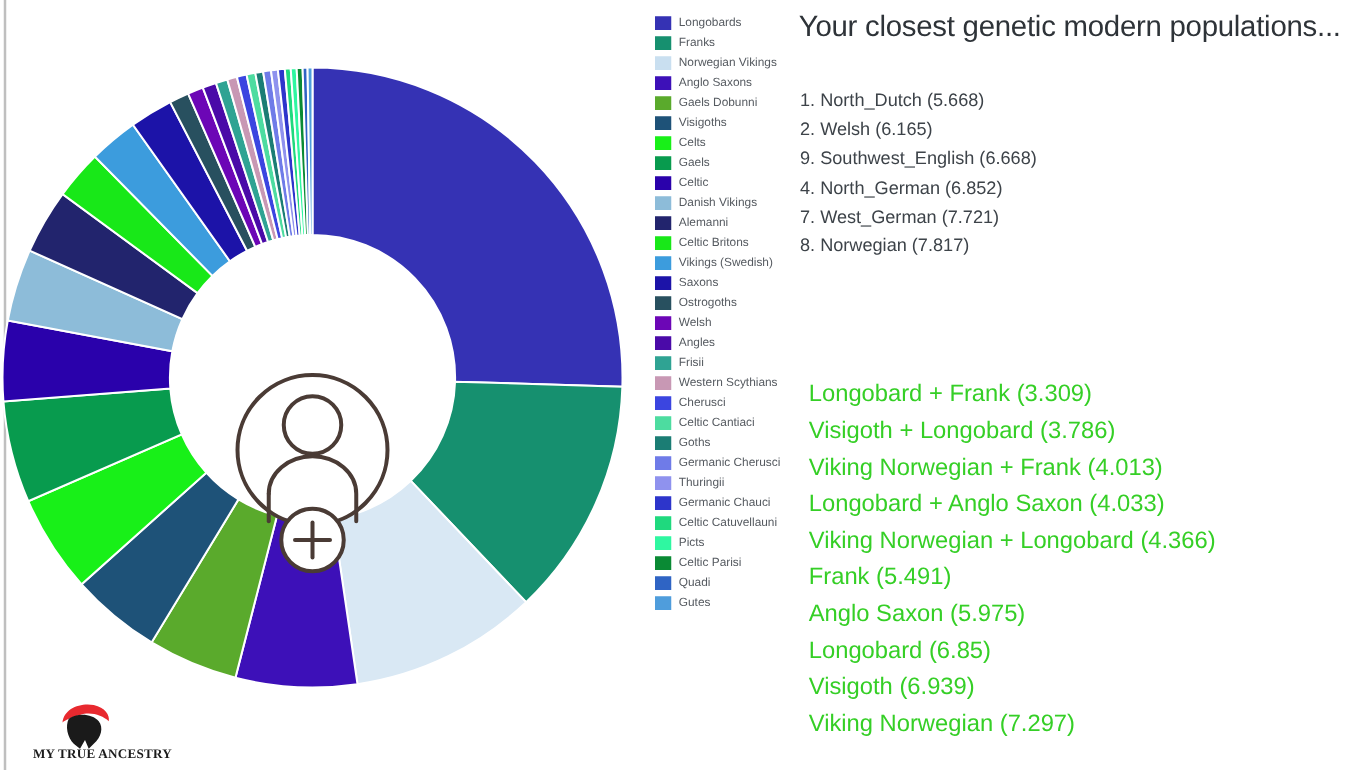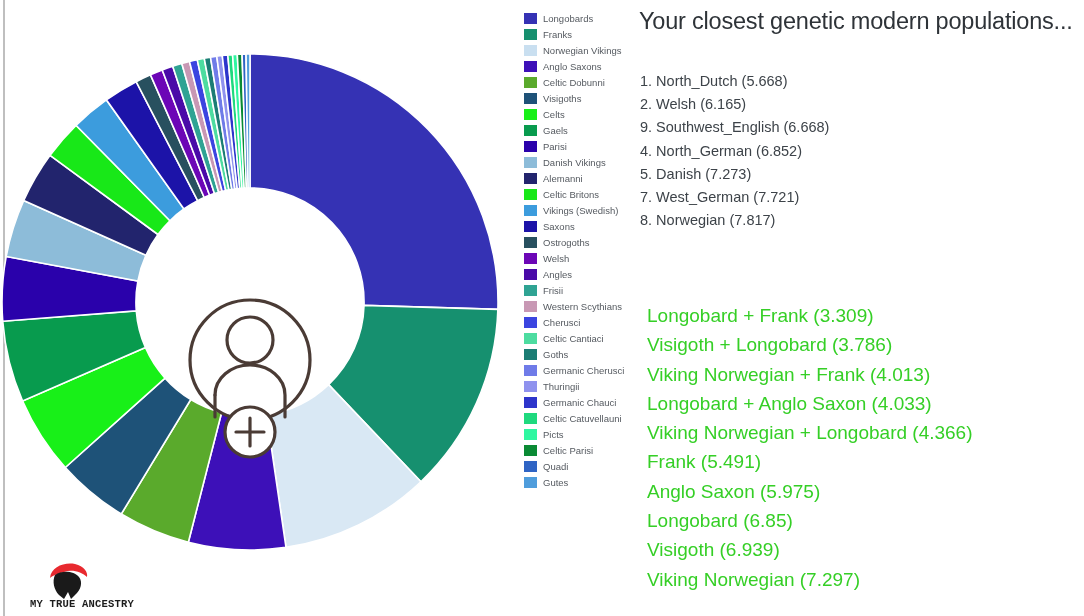--- a/index.html
+++ b/index.html
@@ -68,21 +68,21 @@
     color:#35cf26;
   }
 
   
   .logo{
     position:absolute;left:22px;top:562px;width:120px;height:54px;
   }
   .logo-mark{position:absolute;left:22px;top:0px;width:48px;height:38px;}
   .logo-text{
     position:absolute;left:0px;top:36px;width:120px;
-    font-family:Liberation Mono, monospace;
+    font-family:Liberation Serif, serif;
     font-weight:bold;font-size:10.5px;color:#1c1c1c;
     letter-spacing:0.2px;text-align:center;
   }
 </style>
 </head>
 <body>
 
 <div id="app">
 
   <div class="gutter"></div>
@@ -144,37 +144,37 @@
       <div class="legend-row">
         <span class="legend-swatch" style="background: rgb(201, 223, 240);"></span>
         <span class="legend-label">Norwegian Vikings</span>
       </div>
       <div class="legend-row">
         <span class="legend-swatch" style="background: rgb(61, 16, 184);"></span>
         <span class="legend-label">Anglo Saxons</span>
       </div>
       <div class="legend-row">
         <span class="legend-swatch" style="background: rgb(90, 170, 44);"></span>
-        <span class="legend-label">Celtic Dobunni</span>
+        <span class="legend-label">Gaels Dobunni</span>
       </div>
       <div class="legend-row">
         <span class="legend-swatch" style="background: rgb(30, 82, 120);"></span>
         <span class="legend-label">Visigoths</span>
       </div>
       <div class="legend-row">
         <span class="legend-swatch" style="background: rgb(24, 240, 24);"></span>
         <span class="legend-label">Celts</span>
       </div>
       <div class="legend-row">
         <span class="legend-swatch" style="background: rgb(8, 155, 78);"></span>
         <span class="legend-label">Gaels</span>
       </div>
       <div class="legend-row">
         <span class="legend-swatch" style="background: rgb(42, 1, 171);"></span>
-        <span class="legend-label">Parisi</span>
+        <span class="legend-label">Celtic</span>
       </div>
       <div class="legend-row">
         <span class="legend-swatch" style="background: rgb(141, 188, 217);"></span>
         <span class="legend-label">Danish Vikings</span>
       </div>
       <div class="legend-row">
         <span class="legend-swatch" style="background: rgb(34, 36, 109);"></span>
         <span class="legend-label">Alemanni</span>
       </div>
       <div class="legend-row">
@@ -257,21 +257,20 @@
 
   <div class="right">
 
     <div class="headline">Your closest genetic modern populations...</div>
 
     <div class="pop-list" id="pop-list">
         <div class="pop-item">1. North_Dutch (5.668)</div>
         <div class="pop-item">2. Welsh (6.165)</div>
         <div class="pop-item">9. Southwest_English (6.668)</div>
         <div class="pop-item">4. North_German (6.852)</div>
-        <div class="pop-item">5. Danish (7.273)</div>
         <div class="pop-item">7. West_German (7.721)</div>
         <div class="pop-item">8. Norwegian (7.817)</div>
       </div>
 
     <div class="match-list" id="match-list" style="color: rgb(53, 207, 38);">
         <div class="match-item" style="color: rgb(53, 207, 38);">Longobard + Frank (3.309)</div>
         <div class="match-item" style="color: rgb(53, 207, 38);">Visigoth + Longobard (3.786)</div>
         <div class="match-item" style="color: rgb(53, 207, 38);">Viking Norwegian + Frank (4.013)</div>
         <div class="match-item" style="color: rgb(53, 207, 38);">Longobard + Anglo Saxon (4.033)</div>
         <div class="match-item" style="color: rgb(53, 207, 38);">Viking Norwegian + Longobard (4.366)</div>

